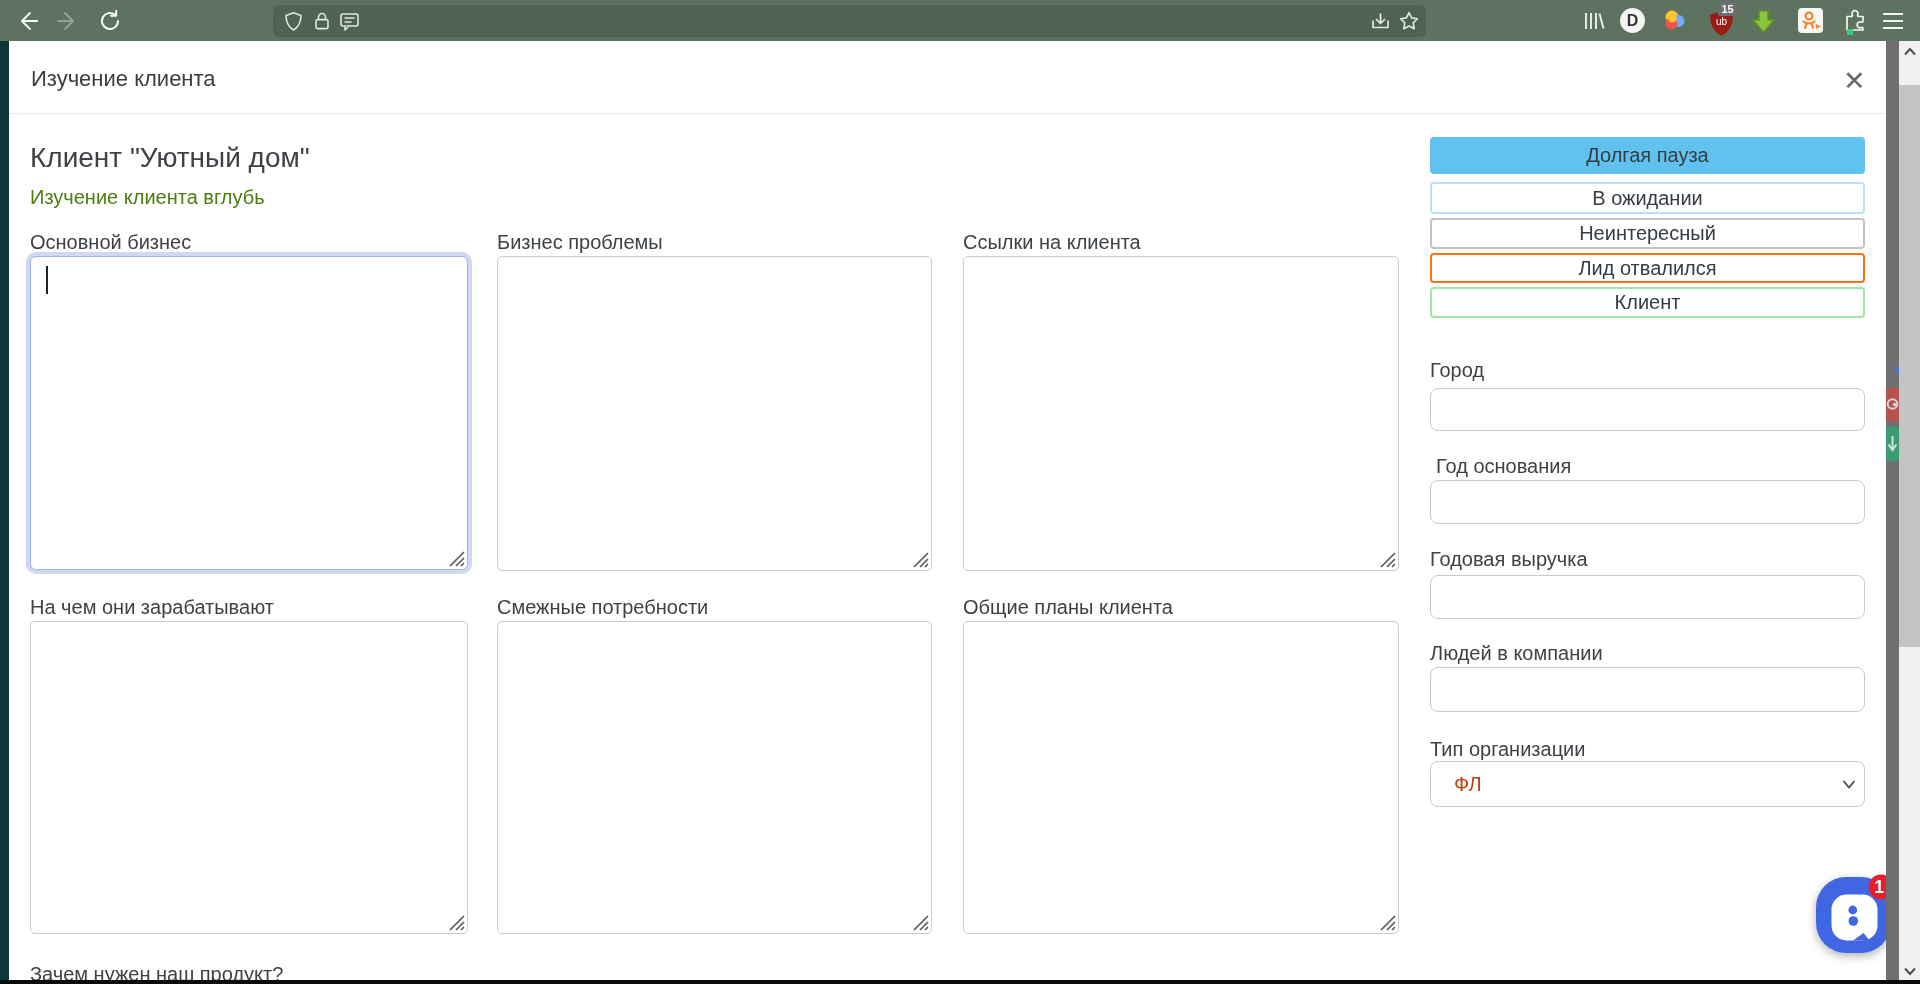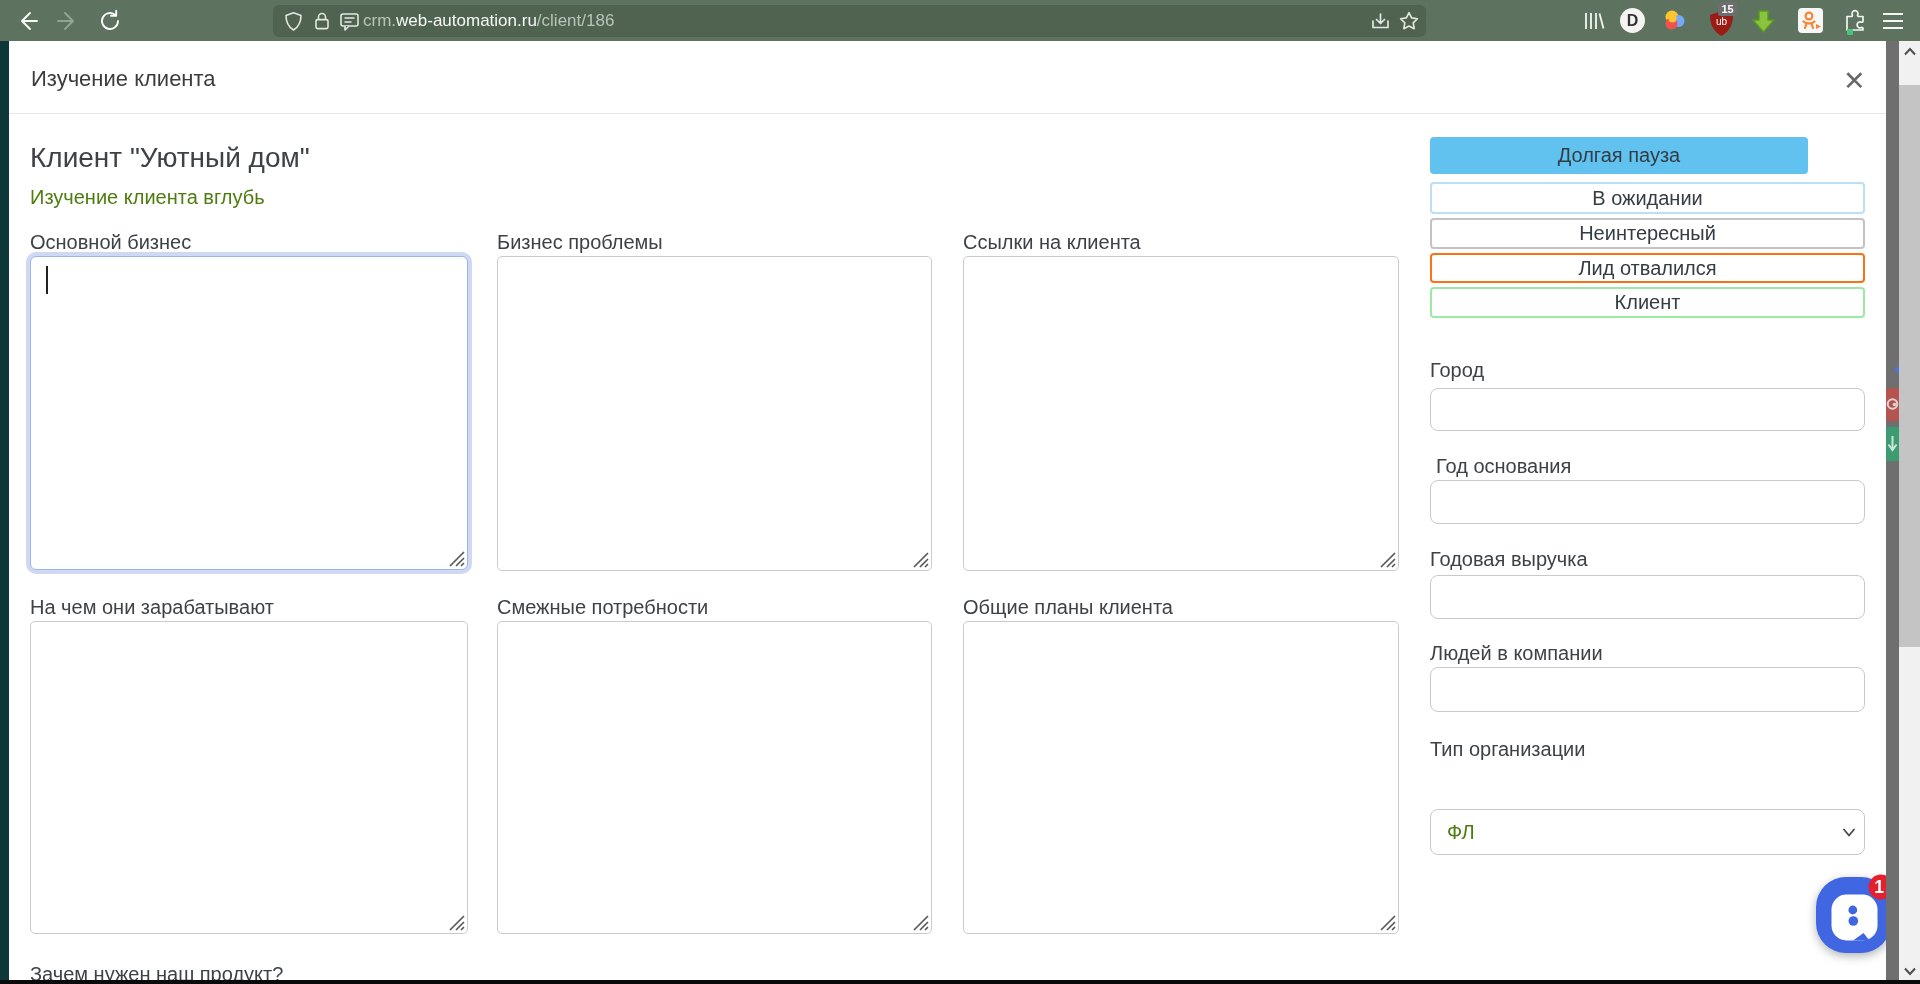--- a/index.html
+++ b/index.html
@@ -59,21 +59,20 @@
       </svg>
       <svg class="abs" style="left:39px;top:6px" width="20" height="20" viewBox="0 0 20 20">
         <rect x="4" y="8.6" width="12" height="9" rx="1.6" stroke="#e2e7e1" stroke-width="1.6" fill="none"></rect>
         <path d="M6.5 8.6 V6 a3.5 3.5 0 0 1 7 0 V8.6" stroke="#e2e7e1" stroke-width="1.6" fill="none"></path>
       </svg>
       <svg class="abs" style="left:66px;top:6px" width="22" height="21" viewBox="0 0 22 21">
         <rect x="2" y="3" width="17" height="12" rx="2" stroke="#e2e7e1" stroke-width="1.6" fill="none"></rect>
         <path d="M6 7 H15 M6 11 H12" stroke="#e2e7e1" stroke-width="1.5" fill="none" stroke-linecap="round"></path>
         <path d="M6 15 L6 19 L10 15" fill="#4f6350" stroke="#e2e7e1" stroke-width="1.6" stroke-linejoin="round"></path>
       </svg>
-      <div class="abs urltext">crm.<b>web-automation.ru</b>/client/186</div>
       <svg class="abs" style="left:1097px;top:6px" width="21" height="21" viewBox="0 0 21 21">
         <path d="M10.5 3 V12 M6.5 8.5 L10.5 12.5 L14.5 8.5" stroke="#e2e7e1" stroke-width="1.7" fill="none" stroke-linecap="round" stroke-linejoin="round"></path>
         <path d="M3 10 V16.5 H18 V10" stroke="#e2e7e1" stroke-width="1.7" fill="none" stroke-linecap="round" stroke-linejoin="round"></path>
       </svg>
       <svg class="abs" style="left:1125px;top:5px" width="22" height="22" viewBox="0 0 22 22">
         <path d="M11 2.6 L13.6 7.9 L19.4 8.8 L15.2 12.9 L16.2 18.7 L11 16 L5.8 18.7 L6.8 12.9 L2.6 8.8 L8.4 7.9 Z" stroke="#e2e7e1" stroke-width="1.6" fill="none" stroke-linejoin="round"></path>
       </svg>
     </div>
 
     <svg class="abs" style="left:1582px;top:9px" width="24" height="24" viewBox="0 0 24 24">
@@ -156,36 +155,36 @@
     </svg>
   </div>
   <div class="abs ta" style="left:963px;top:621px;width:436px;height:313px;">
     <svg class="grip" viewBox="0 0 17 17">
       <path d="M2 16 L16 2 M8 16 L16 8 M13 16 L16 13" stroke="#5a5a5a" stroke-width="1.7"></path>
     </svg>
   </div>
 
   <div class="abs lbl" style="left:30px;top:963px;">Зачем нужен наш продукт?</div>
 
-  <div class="btn" style="left:1430px;top:137px;width:378px;height:37px;background:#61c1ef;line-height:37px;">Долгая пауза</div>
+  <div class="btn" style="left:1430px;top:137px;width:435px;height:37px;background:#61c1ef;line-height:37px;">Долгая пауза</div>
   <div class="btn" style="left:1430px;top:182px;width:435px;height:32px;border:2px solid #b9e0f7;line-height:28px;">В ожидании</div>
   <div class="btn" style="left:1430px;top:218px;width:435px;height:31px;border:2px solid #c3c3c3;line-height:27px;">Неинтересный</div>
   <div class="btn" style="left:1430px;top:253px;width:435px;height:30px;border:2px solid #f97316;line-height:26px;">Лид отвалился</div>
   <div class="btn" style="left:1430px;top:287px;width:435px;height:31px;border:2px solid #9ce8a4;line-height:27px;">Клиент</div>
 
   <div class="abs lbl" style="left:1430px;top:359px;">Город</div>
   <div class="abs inp" style="left:1430px;top:388px;width:435px;height:43px;"></div>
   <div class="abs lbl" style="left:1436px;top:455px;">Год основания</div>
   <div class="abs inp" style="left:1430px;top:480px;width:435px;height:44px;"></div>
   <div class="abs lbl" style="left:1430px;top:548px;">Годовая выручка</div>
   <div class="abs inp" style="left:1430px;top:575px;width:435px;height:44px;"></div>
   <div class="abs lbl" style="left:1430px;top:642px;">Людей в компании</div>
   <div class="abs inp" style="left:1430px;top:667px;width:435px;height:45px;"></div>
   <div class="abs lbl" style="left:1430px;top:738px;">Тип организации</div>
-  <div class="abs inp" style="left:1430px;top:761px;width:435px;height:46px;font-size:20px;color:#4d7c0f;line-height:44px;padding-left:16px;margin-top:48px;">ФЛ
+  <div class="abs inp" style="left:1430px;top:761px;width:435px;height:46px;font-size:20px;color:#c2410c;line-height:44px;padding-left:23px;">ФЛ
     <svg class="abs" style="right:8px;top:17px" width="14" height="12" viewBox="0 0 14 12">
       <path d="M2 2.5 L7 8.5 L12 2.5" stroke="#4a4a4a" stroke-width="1.8" fill="none" stroke-linecap="round" stroke-linejoin="round"></path>
     </svg>
   </div>
 
   <svg class="abs" style="left:1805px;top:866px" width="100" height="100" viewBox="0 0 100 100">
     <defs>
       <filter id="fsh" x="-30%" y="-30%" width="160%" height="160%">
         <feDropShadow dx="0" dy="3" stdDeviation="5" flood-color="#000" flood-opacity="0.3"></feDropShadow>
       </filter>

